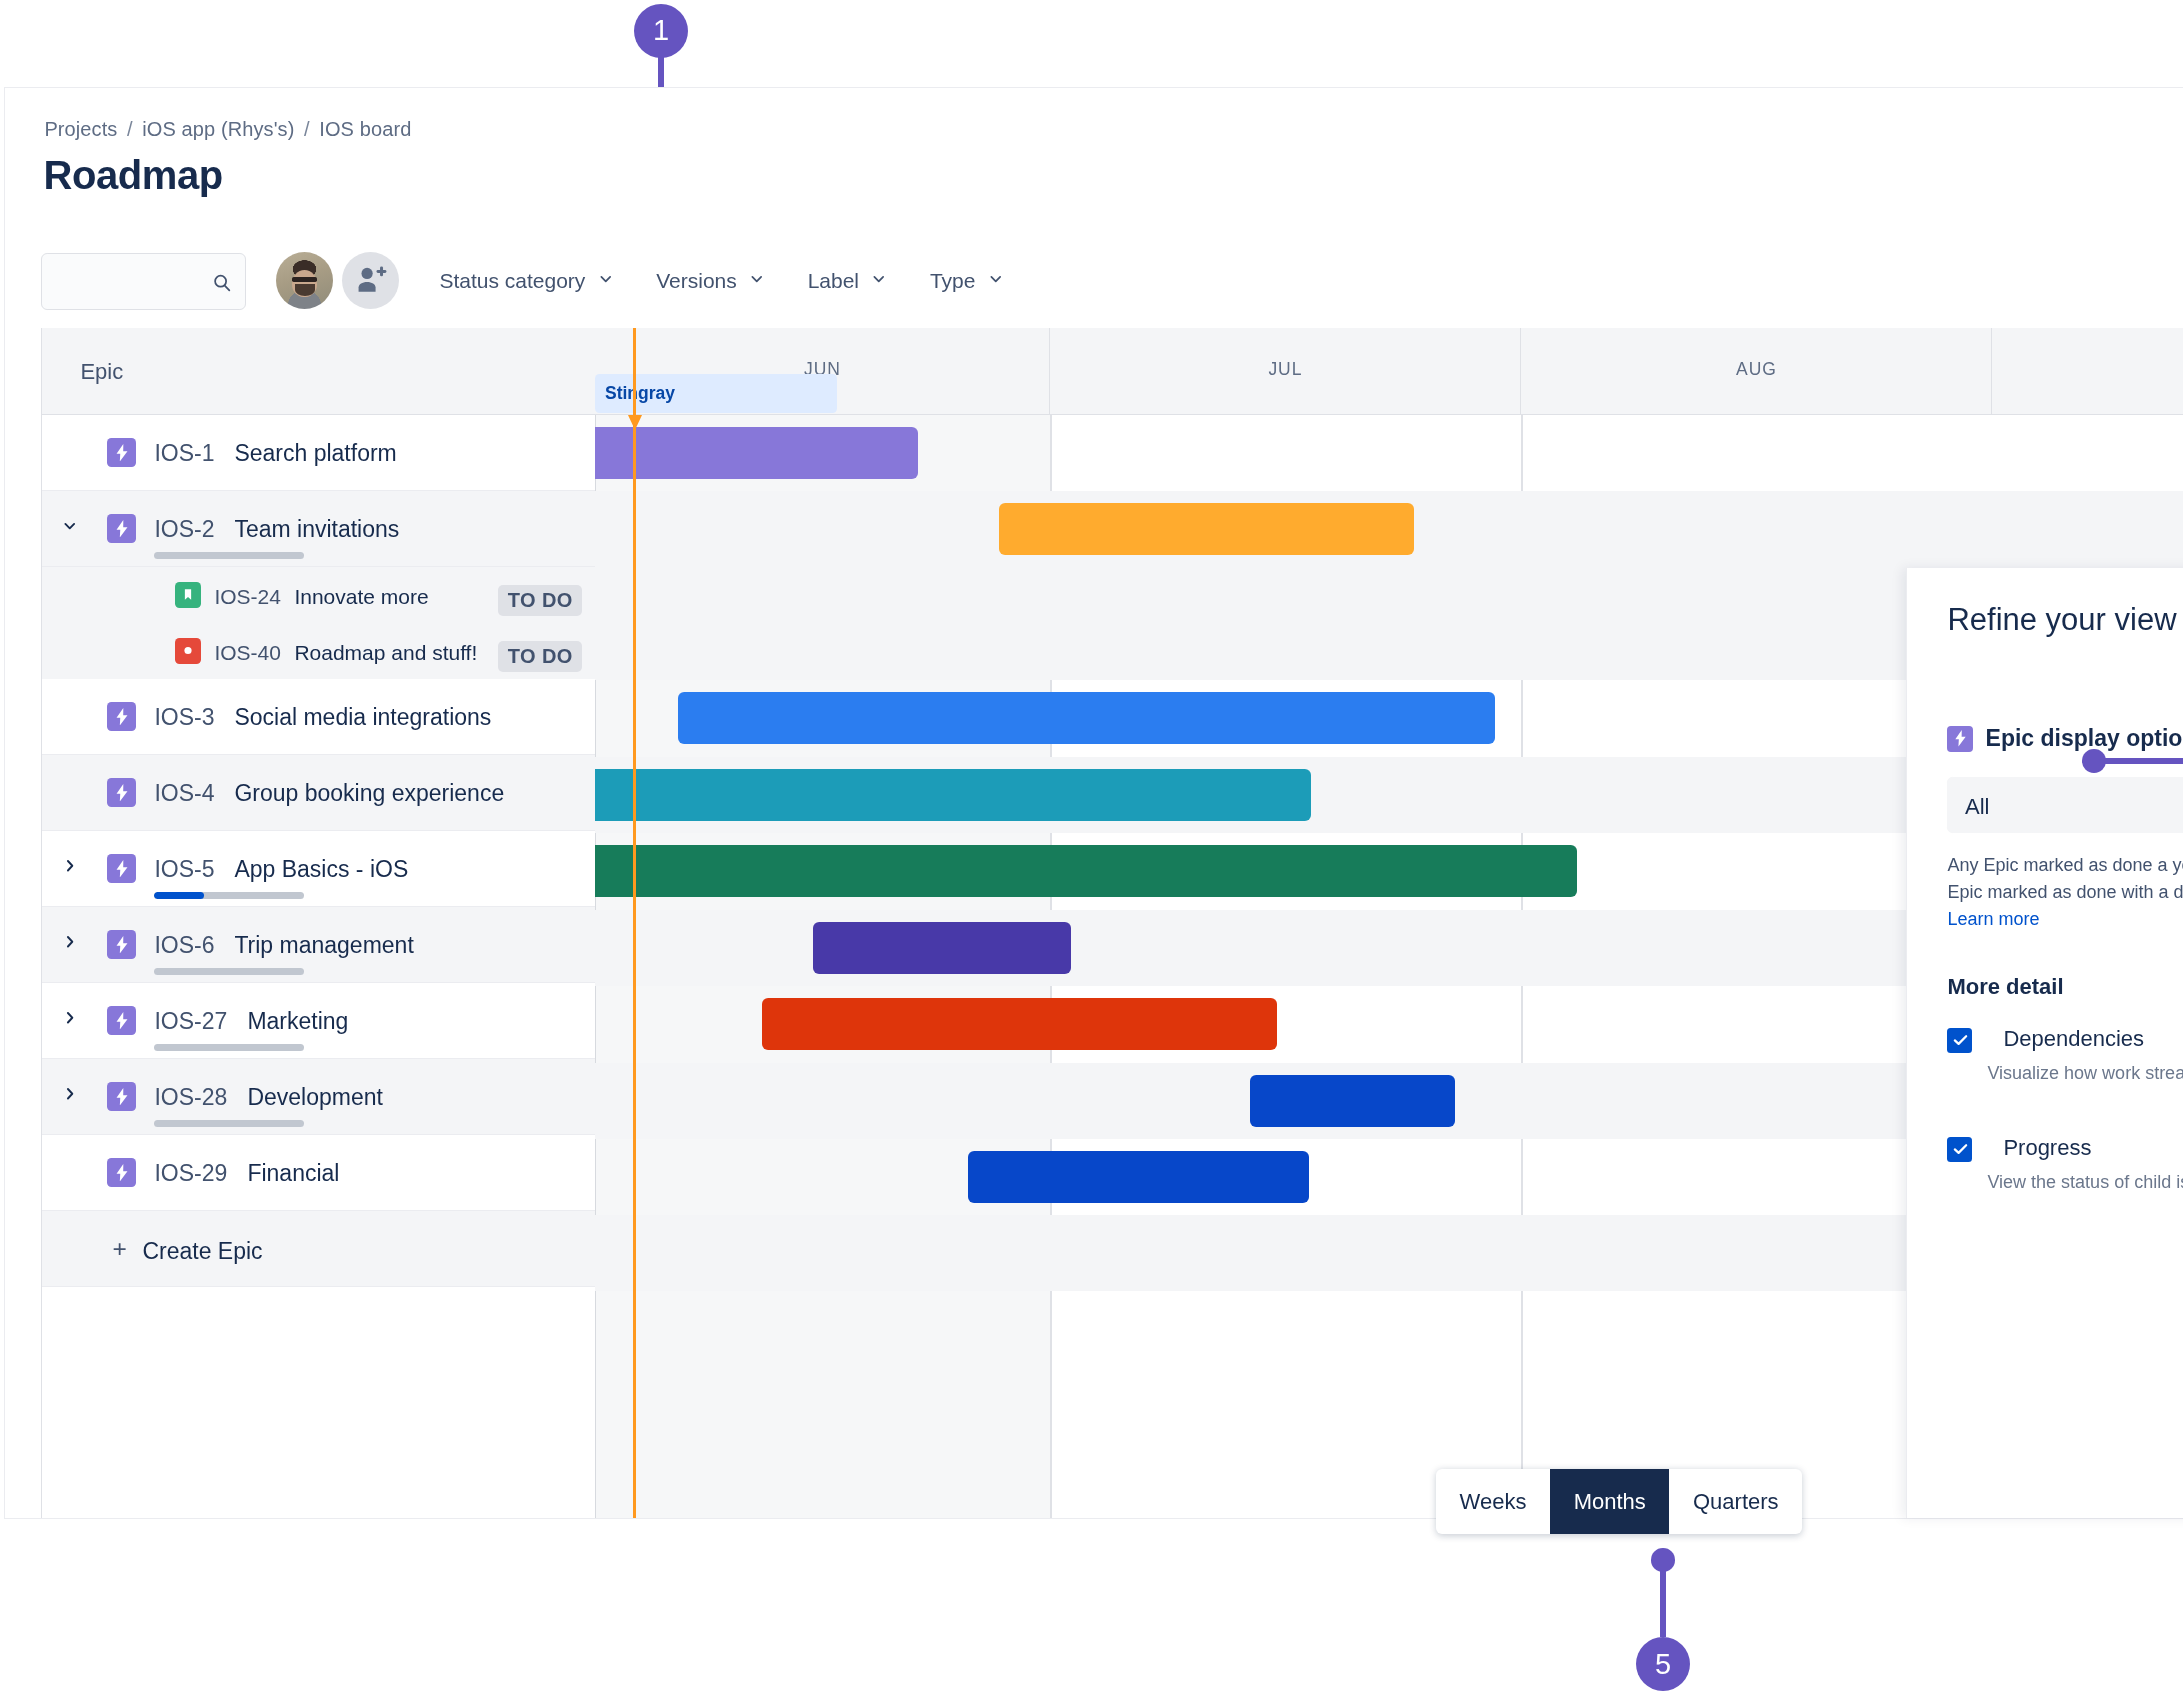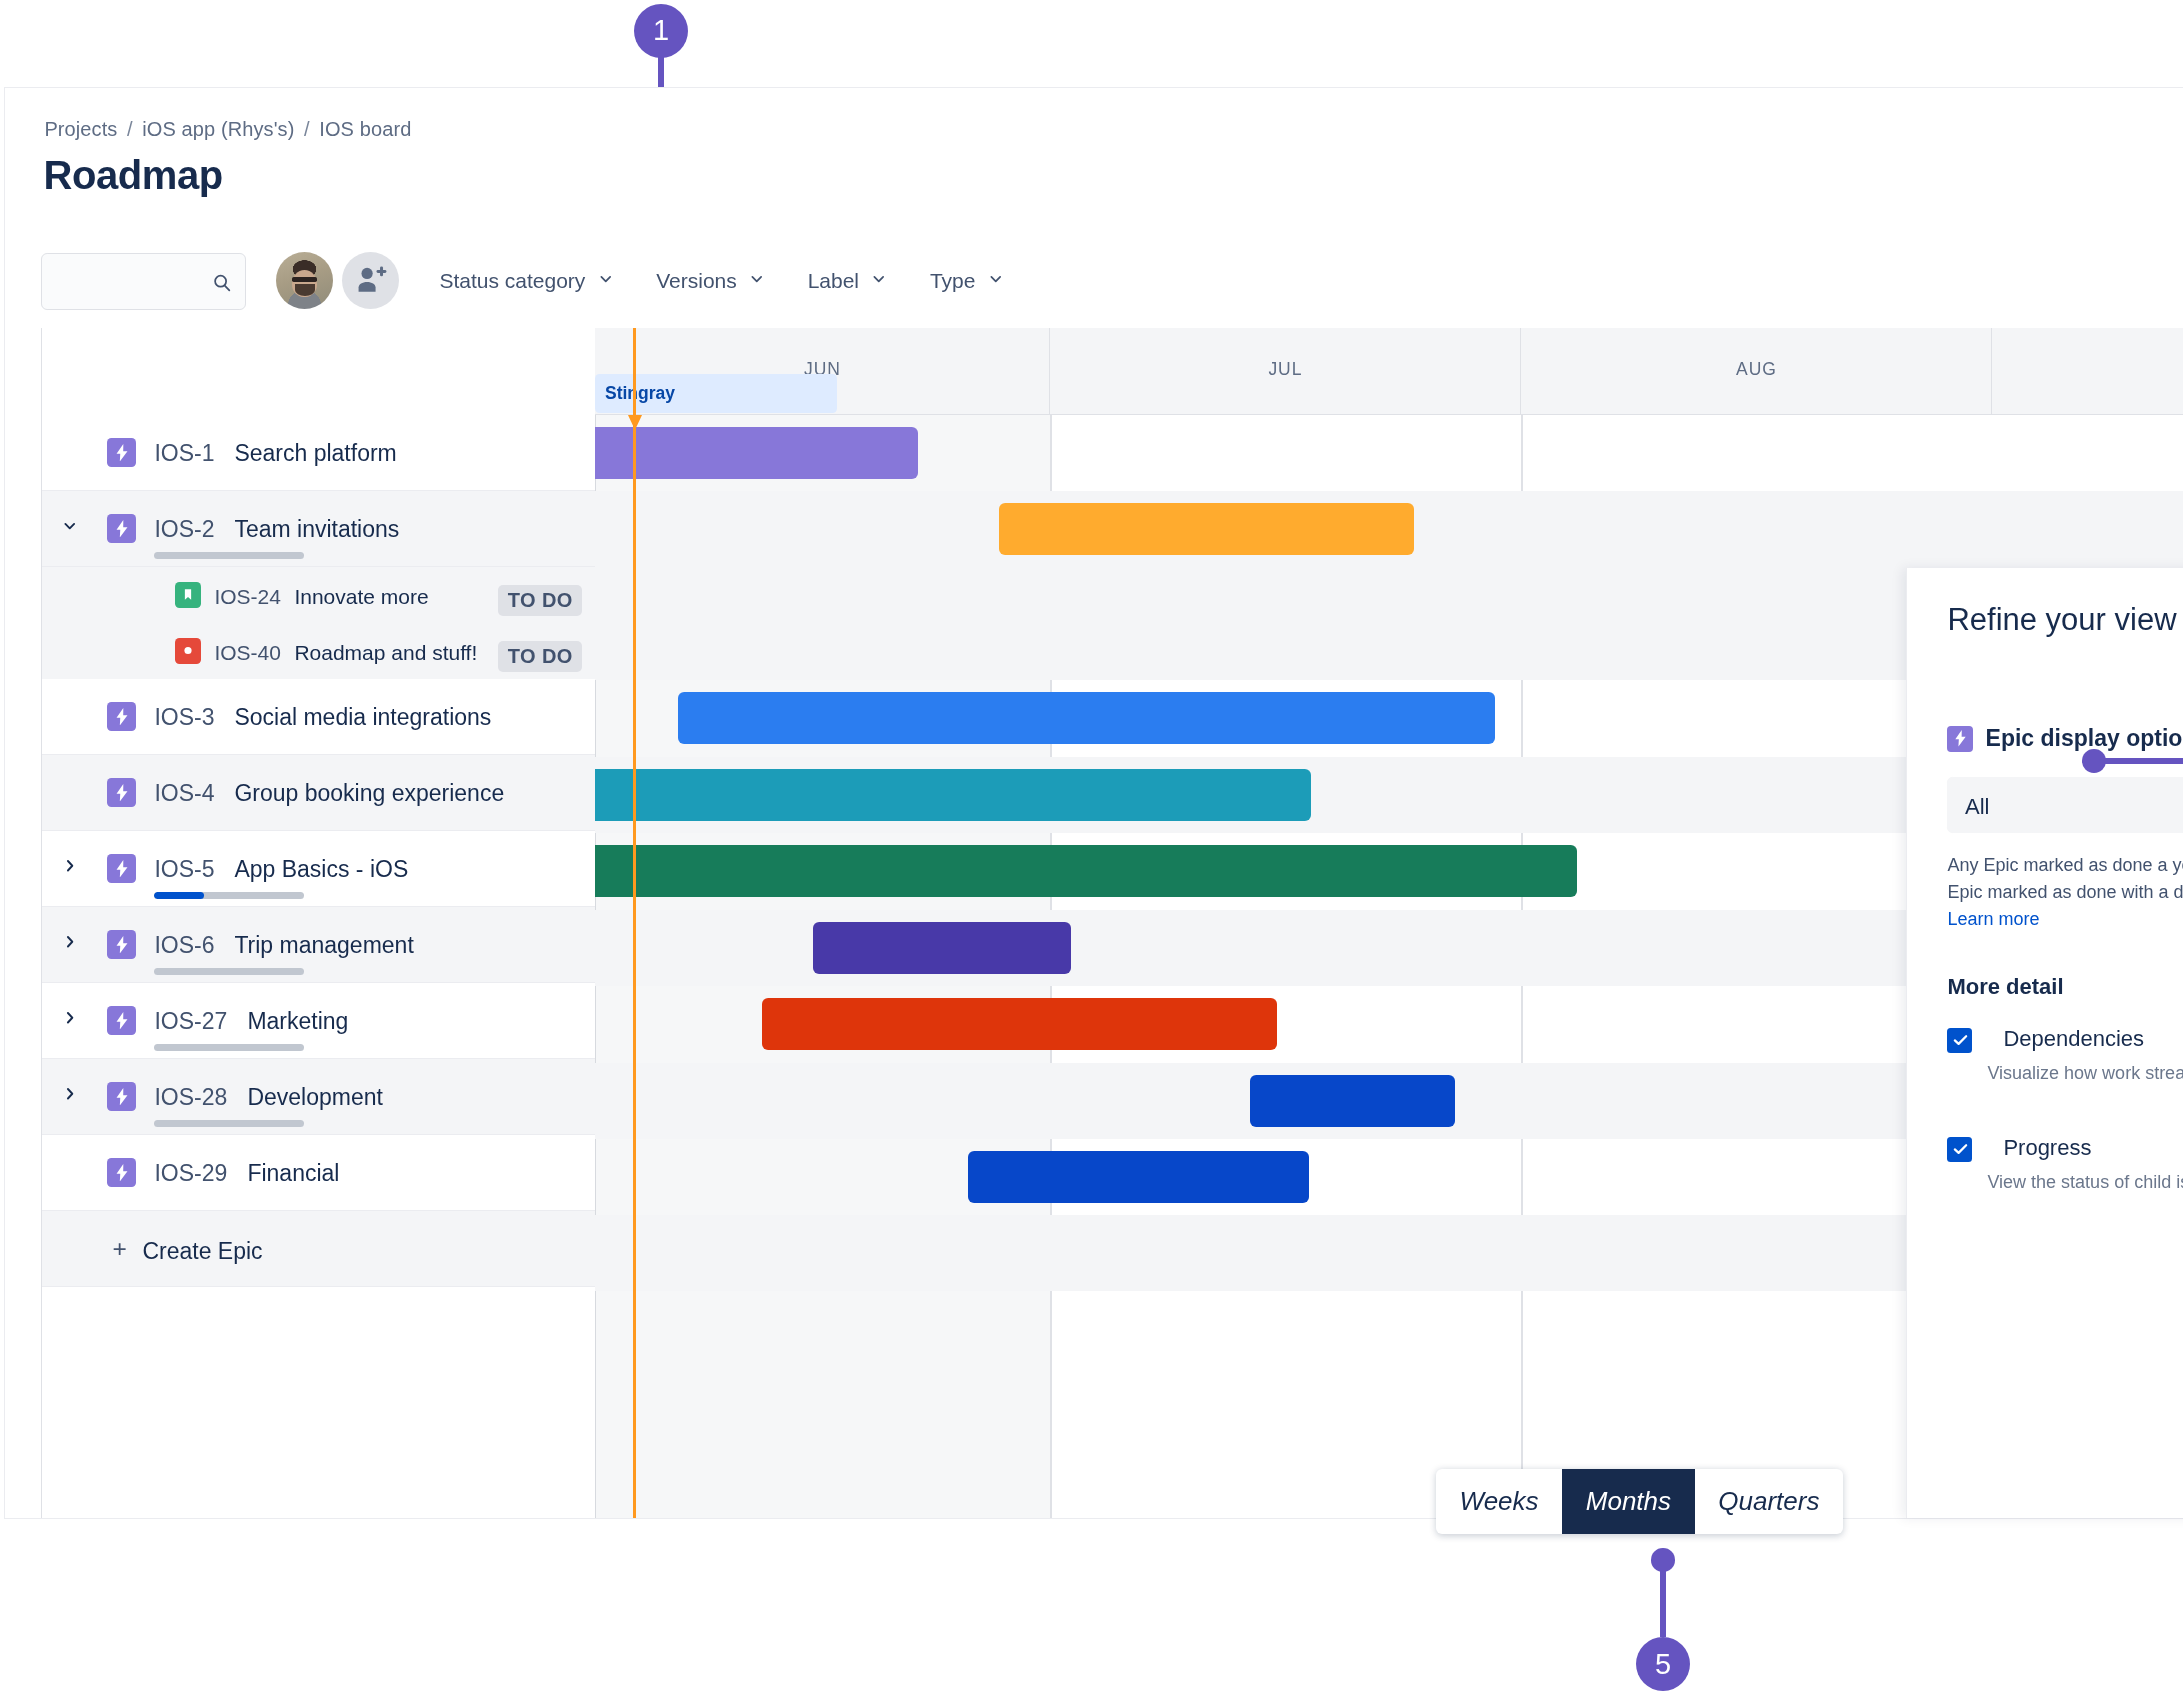--- a/index.html
+++ b/index.html
@@ -93,21 +93,21 @@
   .learn{position:absolute;left:40px;top:341px;font-size:18px;color:#0052CC;cursor:pointer;}
   .moredet{position:absolute;left:40px;top:406px;font-size:22px;font-weight:700;color:#172B4D;}
   .cbrow{position:absolute;left:40px;width:690px;}
   .cbox{position:absolute;left:0;top:1.7px;width:25px;height:25px;border-radius:3.5px;background:#0052CC;cursor:pointer;}
   .cbox svg{position:absolute;left:5.2px;top:6.5px;}
   .cblabel{position:absolute;left:56px;top:0;font-size:22px;color:#172B4D;}
   .cbdesc{position:absolute;left:40px;top:34px;width:646px;font-size:18px;line-height:27px;color:#6B778C;}
 
   
   .seg{position:absolute;left:1436px;top:1469px;height:65px;background:#ffffff;border-radius:6.1px;box-shadow:0 1.7px 7px rgba(9,30,66,.22);display:flex;overflow:hidden;}
-  .seg div{display:flex;align-items:center;padding:0 23.6px;font-size:26px;color:#172B4D;cursor:pointer;font-style:italic;}
+  .seg div{display:flex;align-items:center;padding:0 23.6px;font-size:22px;color:#172B4D;cursor:pointer;}
   .seg div.on{background:#172B4D;color:#ffffff;}
 
   
   .cal{position:absolute;width:54px;height:54px;border-radius:50%;background:#6554C0;color:#fff;font-size:29px;display:flex;align-items:center;justify-content:center;}
   .ln{position:absolute;background:#6554C0;}
   .dot{position:absolute;width:23.6px;height:23.6px;border-radius:50%;background:#6554C0;}
 </style>
 </head>
 <body>
 
@@ -182,20 +182,23 @@
               <polyline points="6,9.5 12,15.5 18,9.5"></polyline>
             </svg></span>
         </div>
     </div>
 
   </div>
 
   <div class="board">
 
     <div class="lcol">
+      <div class="lhead">
+          <span>Epic</span>
+        </div>
       <div class="rows">
 
         <div class="row">
           <div class="etype">
               <svg width="14" height="17.5" viewBox="0 0 12 16" fill="#fff">
                 <path d="M7.2 0 1 9h3.4L4 16 11 6.6H7.1z"></path>
               </svg>
             </div>
           <div class="key">IOS-1</div>
           <div class="summ" style="left:192px">Search platform</div>

